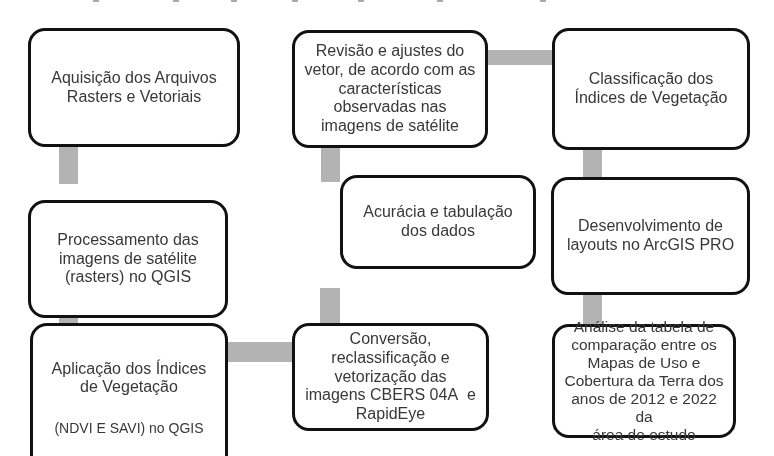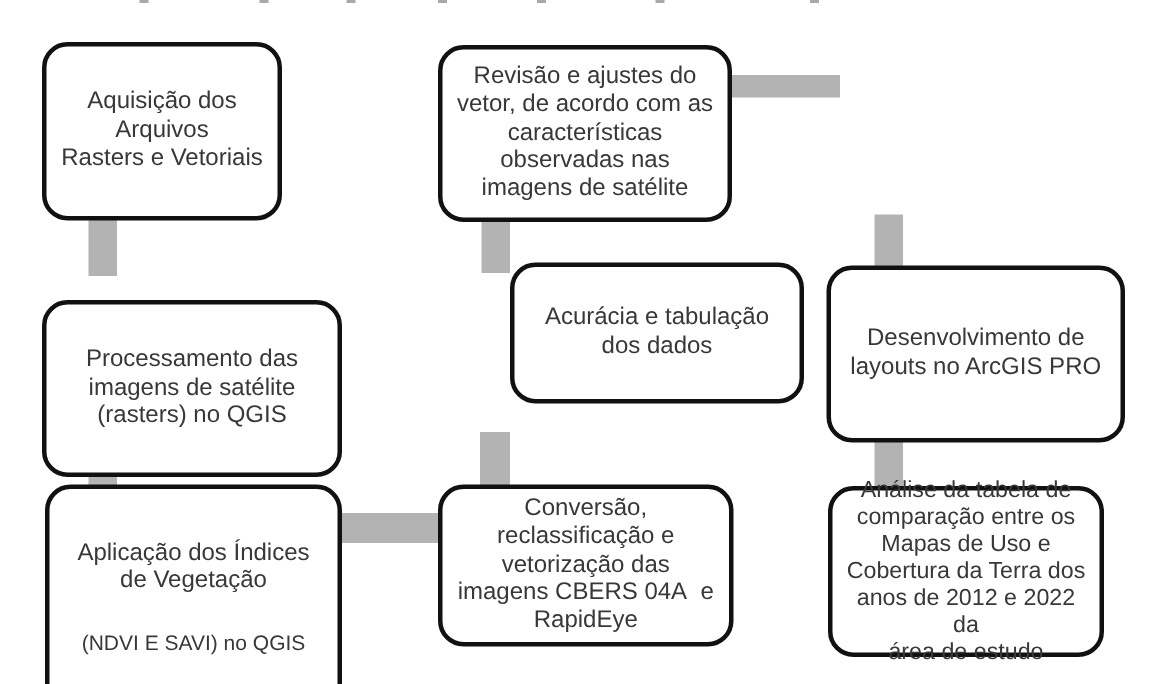--- a/index.html
+++ b/index.html
@@ -76,21 +76,21 @@
 
   <div class="conn" style="left:59px; top:140px; width:19px; height:44px;"></div>
   <div class="conn" style="left:59px; top:288px; width:19px; height:42px;"></div>
   <div class="conn" style="left:220px; top:342px; width:80px; height:20px;"></div>
   <div class="conn" style="left:320px; top:288px; width:20px; height:42px;"></div>
   <div class="conn" style="left:321px; top:141px; width:19px; height:41px;"></div>
   <div class="conn" style="left:480px; top:50px; width:80px; height:15px;"></div>
   <div class="conn" style="left:583px; top:143px; width:19px; height:41px;"></div>
   <div class="conn" style="left:583px; top:289px; width:19px; height:42px;"></div>
 
-  <div class="node" style="left:28px; top:28px; width:160px; height:119px;">
+  <div class="node" style="left:28px; top:28px; width:212px; height:119px;">
     <div class="node-text">Aquisição dos Arquivos
 Rasters e Vetoriais</div>
   </div>
   <div class="node" style="left:28px; top:176px; width:200px; height:118px;margin-top:24px;">
     <div class="node-text">Processamento das
 imagens de satélite
 (rasters) no QGIS</div>
   </div>
   <div class="node" style="left:30px; top:323px; width:198px; height:150px;gap:16px;">
     <div class="node-text">Aplicação dos Índices
@@ -110,20 +110,24 @@
 dos dados</div>
   </div>
   <div class="node" style="left:292px; top:323px; width:197px; height:108px;">
     <div class="node-text">Conversão,
 reclassificação e
 vetorização das
 imagens CBERS 04A&nbsp; e
 RapidEye</div>
   </div>
 
+  <div class="node" style="left:552px; top:28px; width:198px; height:122px;">
+    <div class="node-text">Classificação dos
+Índices de Vegetação</div>
+  </div>
   <div class="node" style="left:551px; top:177px; width:199px; height:118px;">
     <div class="node-text">Desenvolvimento de
 layouts no ArcGIS PRO</div>
   </div>
   <div class="node" style="left:552px; top:324px; width:184px; height:114px;">
     <div class="node-text tight">Análise da tabela de
 comparação entre os
 Mapas de Uso e
 Cobertura da Terra dos
 anos de 2012 e 2022 da

